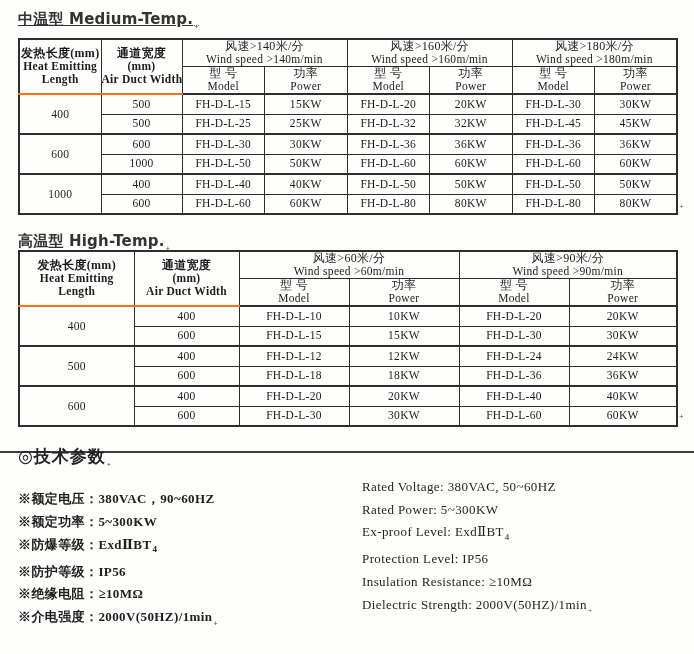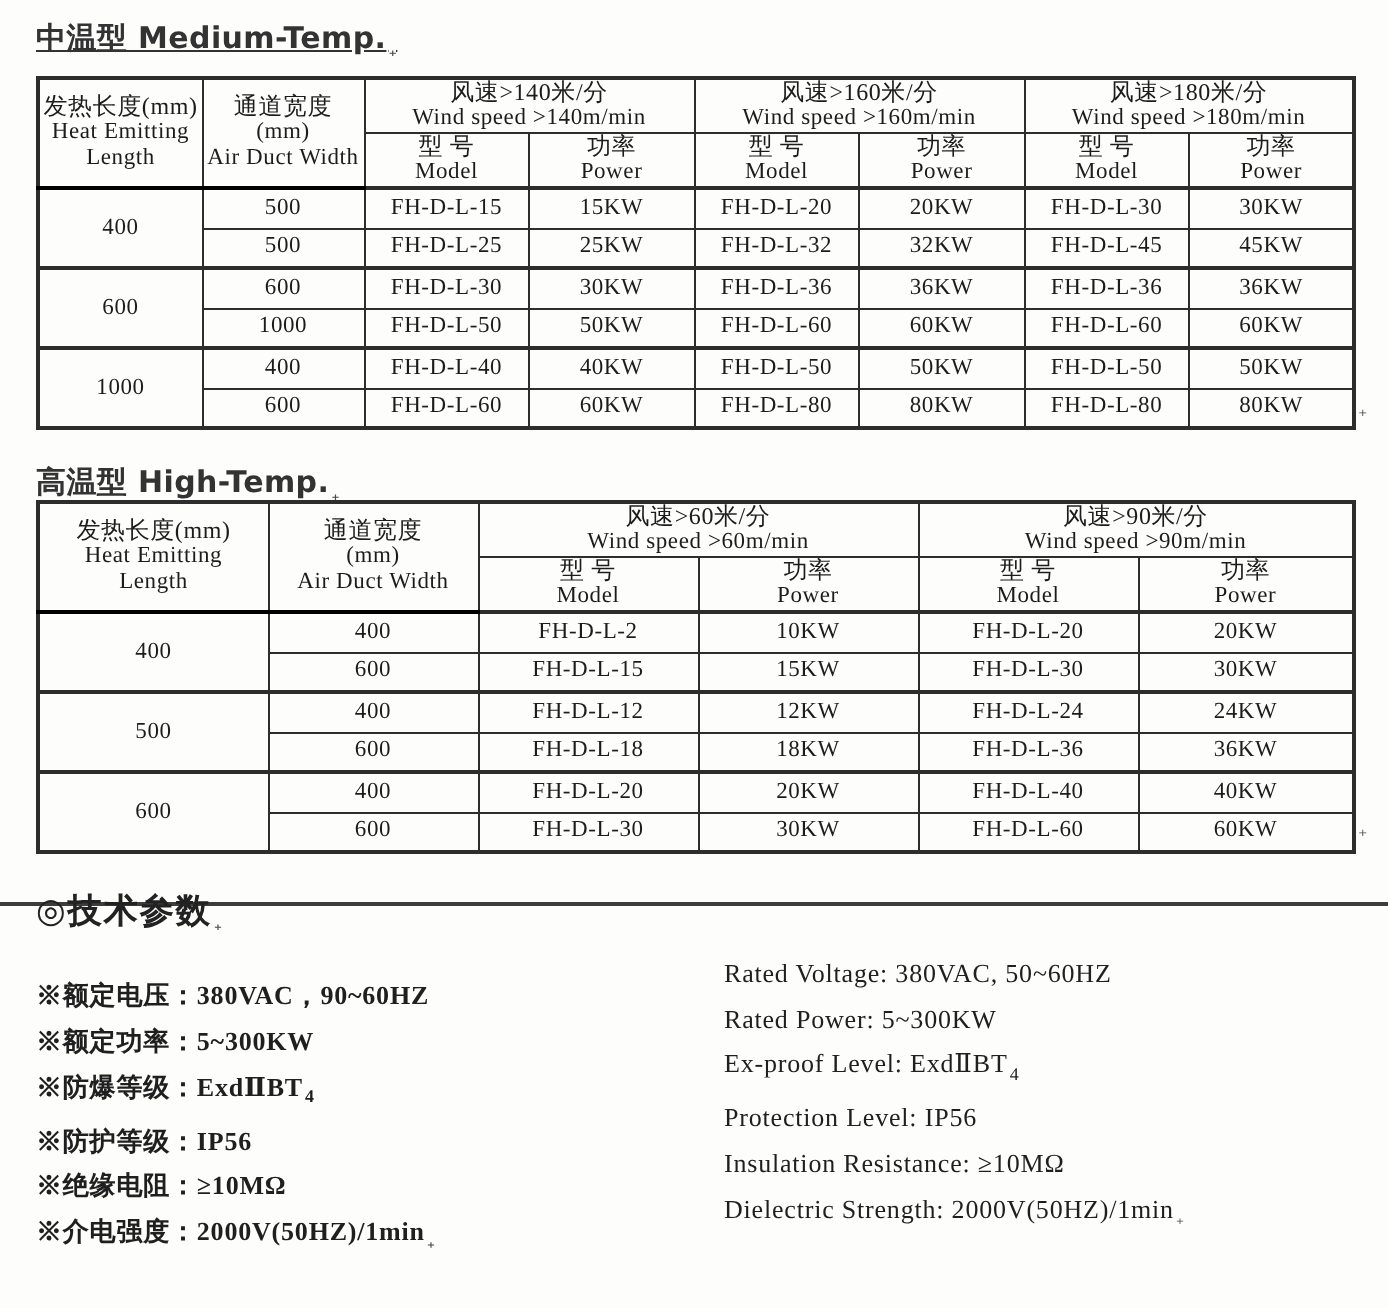--- a/index.html
+++ b/index.html
@@ -22,21 +22,21 @@
   }
   #table-medium{top:38px;}
   #table-high{top:250px;}
   .spec th,.spec td{
     border:1px solid #2d2d2d;text-align:center;vertical-align:middle;
     font-weight:normal;padding:0;font-size:11.5px;line-height:13px;
     letter-spacing:.3px;color:#1c1c1c;white-space:nowrap;overflow:hidden;
   }
   .spec thead tr{height:27px;}
   .spec tbody tr{height:20px;}
-  .spec th.span2{border-bottom:2px solid #000000;}
+  .spec th.span2{border-bottom:2px solid #f97316;font-weight:bold;}
   .spec thead tr:last-child th{border-bottom:2px solid #2d2d2d;text-align:center;}
   .spec tbody tr.gstart td{border-top:2px solid #2d2d2d;}
   .spec .zh{font-size:12px;}
   .pmark{font-size:8px;color:#4a4a4a;vertical-align:sub;margin-left:1px;}
   .sub4{font-size:9px;color:#1c1c1c;vertical-align:sub;margin-left:1px;}
   .tbl-pmark{position:absolute;font-size:9px;color:#4a4a4a;}
   #pmark-t1{left:679px;top:200px;}
   #pmark-t2{left:679px;top:410px;}
   #divider{position:absolute;left:0;top:451px;width:694px;height:2px;background:#3d3d3d;}
   .tech-col{position:absolute;}
@@ -233,21 +233,21 @@
         <th>
           <div class="zh">功率</div>
           <div>Power</div>
         </th>
       </tr>
     </thead>
     <tbody>
       <tr>
         <td rowspan="2">400</td>
         <td>400</td>
-        <td>FH-D-L-2</td>
+        <td>FH-D-L-10</td>
         <td>10KW</td>
         <td>FH-D-L-20</td>
         <td>20KW</td>
       </tr>
       <tr>
         <td>600</td>
         <td>FH-D-L-15</td>
         <td>15KW</td>
         <td>FH-D-L-30</td>
         <td>30KW</td>

